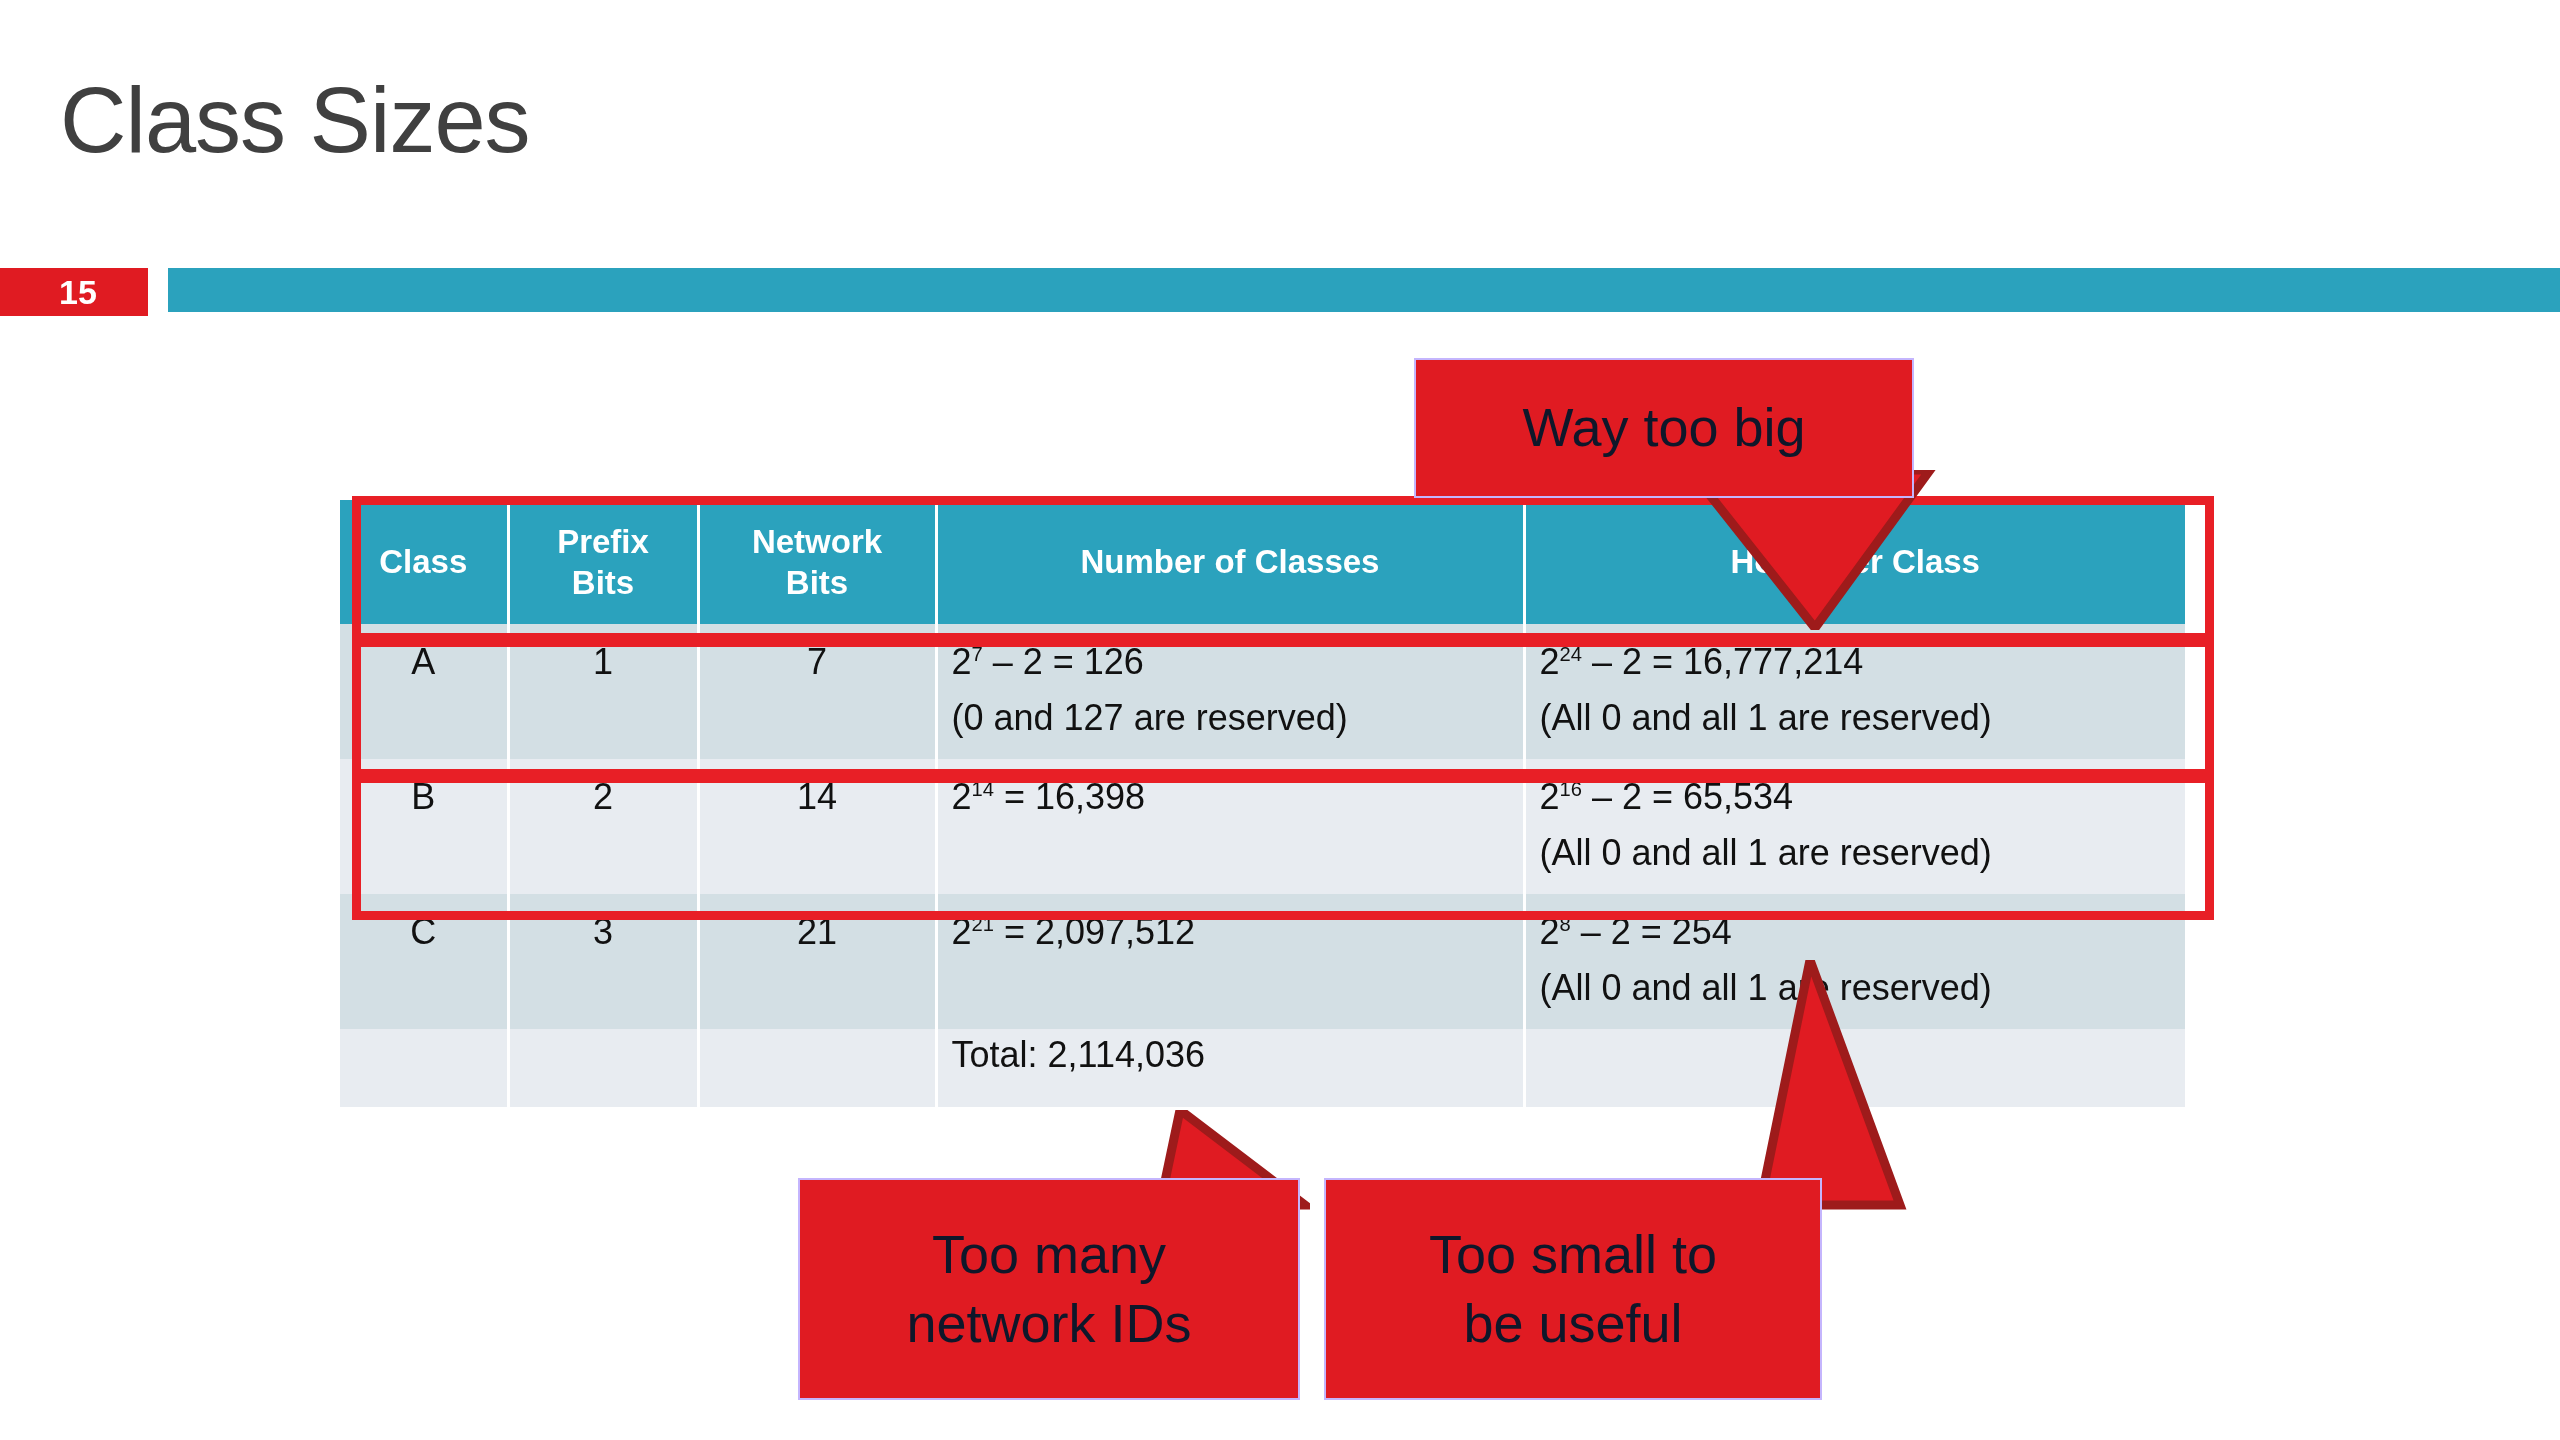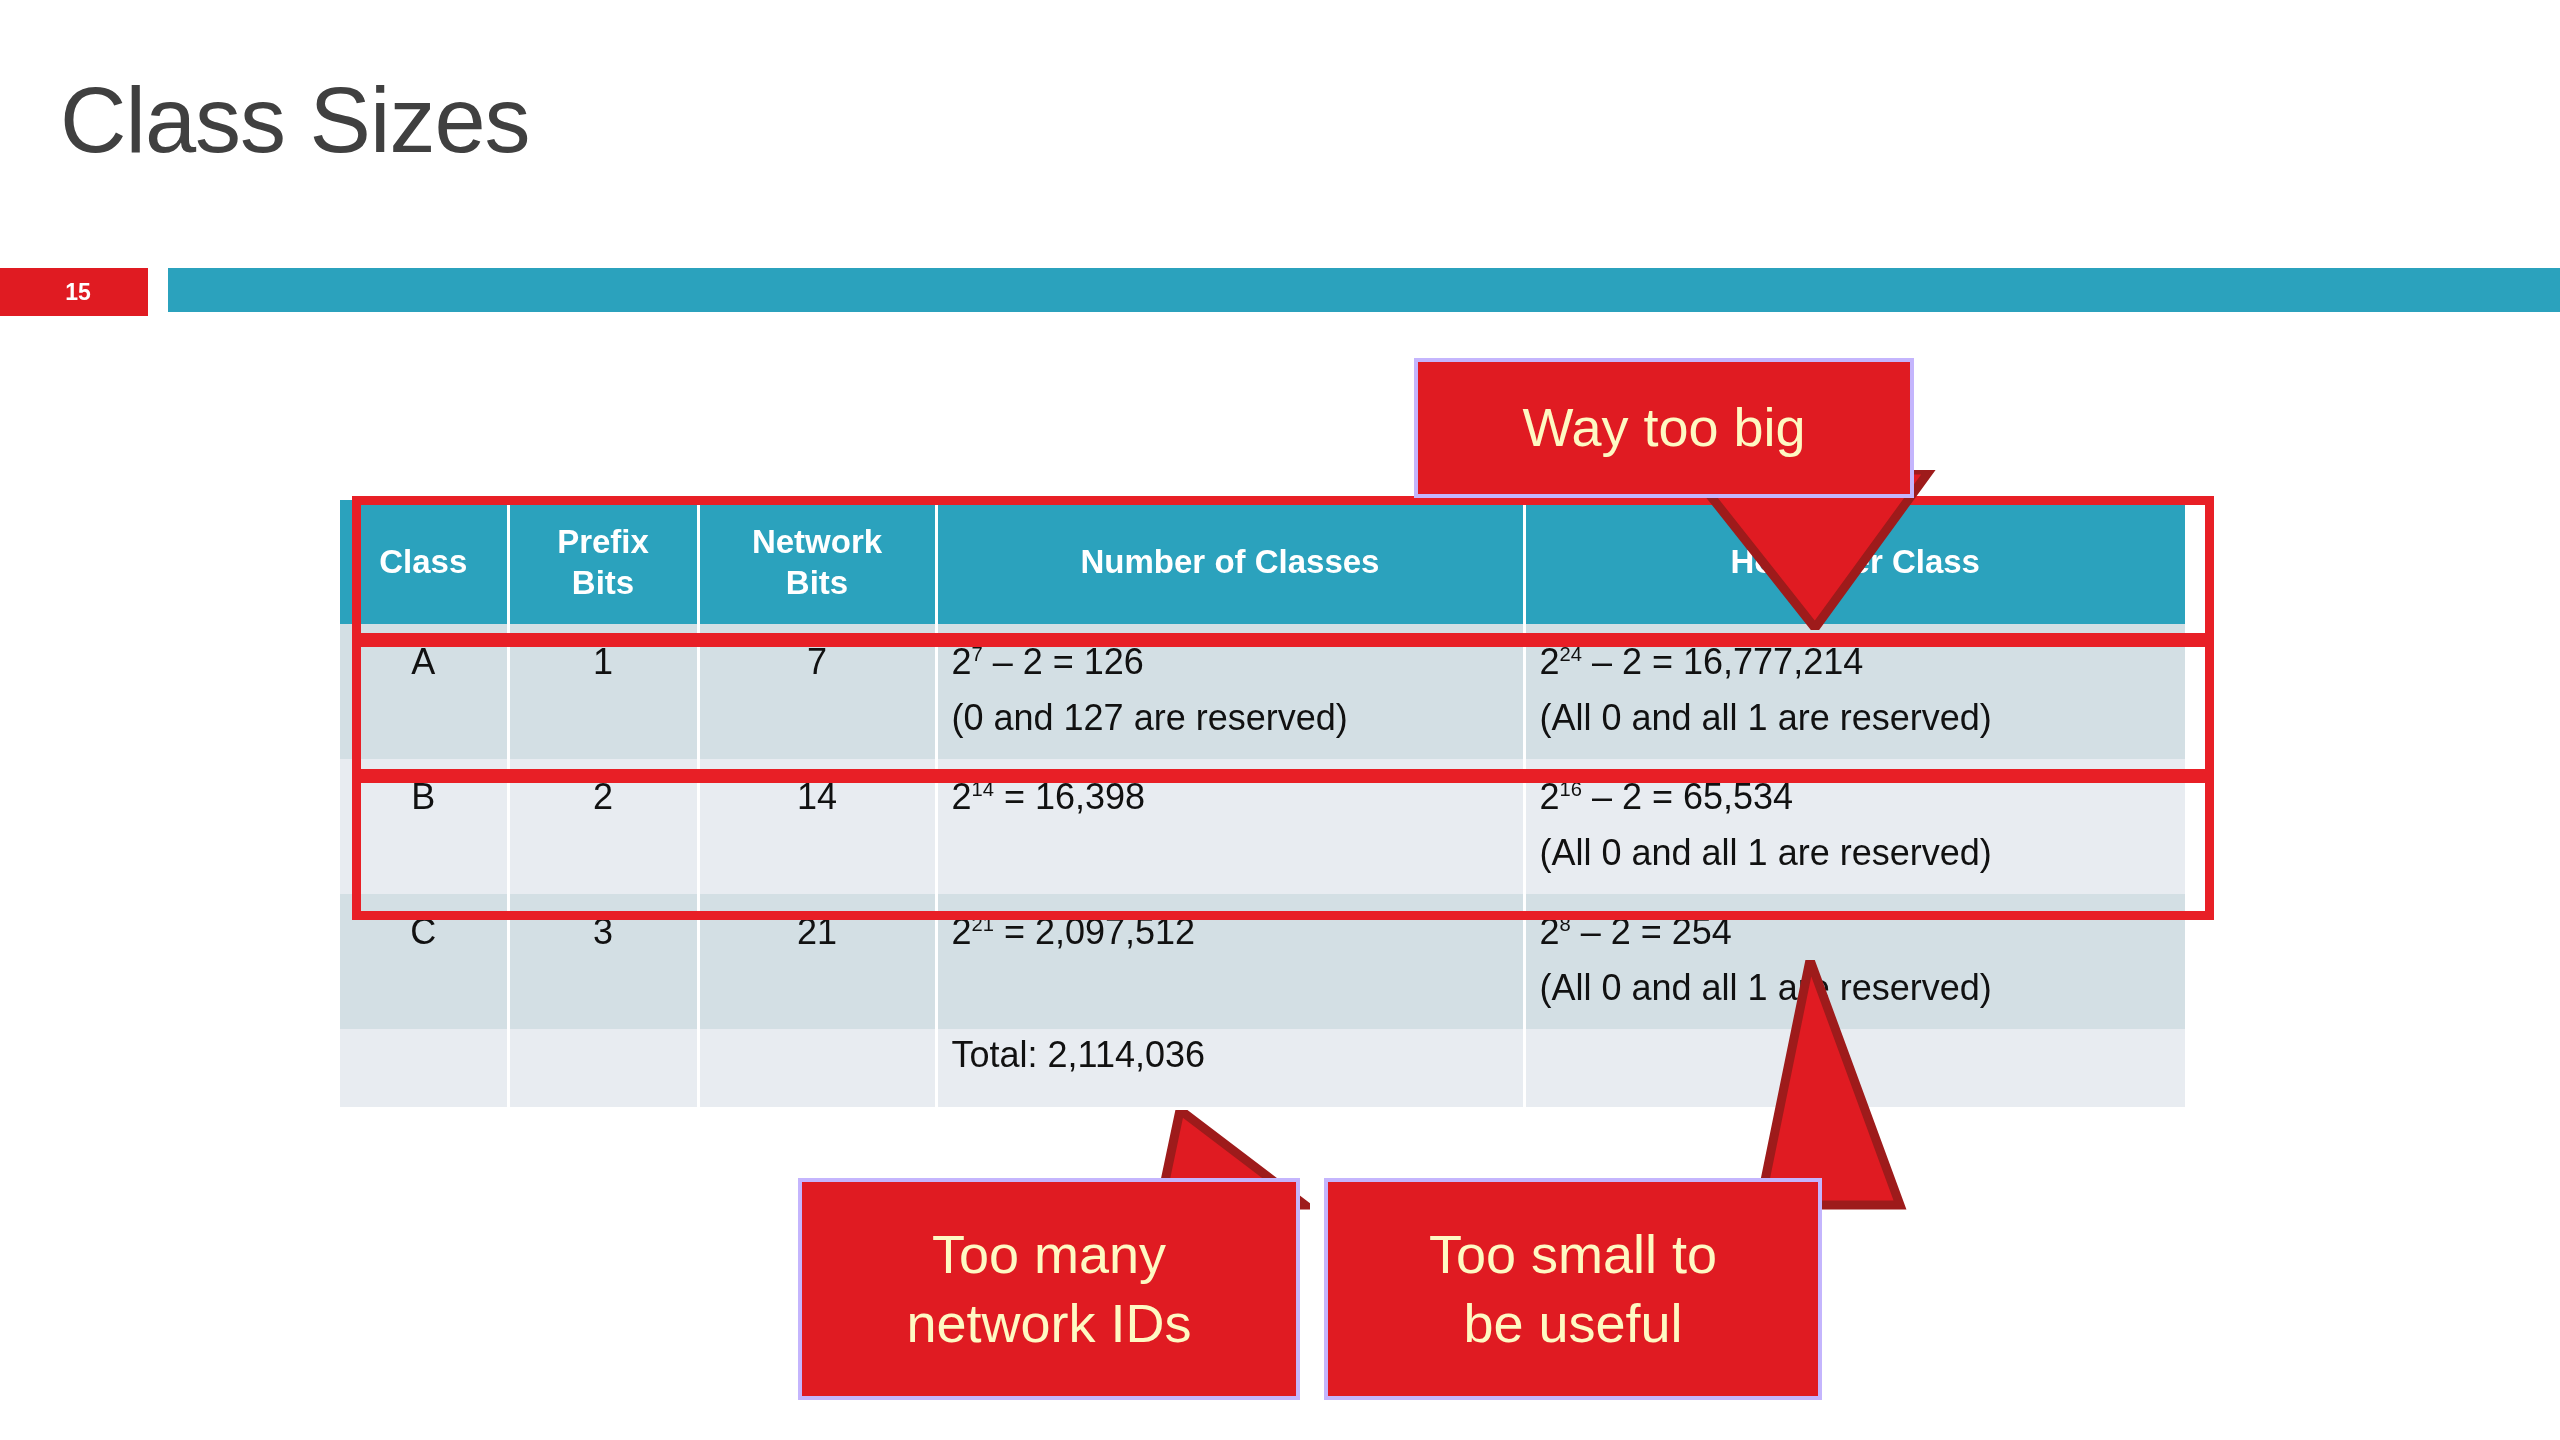--- a/index.html
+++ b/index.html
@@ -15,21 +15,21 @@
     position:absolute; left:60px; top:48px;
     font-size:92px; font-weight:300; letter-spacing:-1px;
     color:#404040; white-space:nowrap;margin-top:20px;
   }
 
   
   #accent-bar-wrap{ position:absolute; left:0; top:268px; width:2560px; height:48px; }
   #slide-number-badge{
     position:absolute; left:0; top:0; width:148px; height:48px;
     background:#e01b22;
-    color:#ffffff; font-size:23px; font-weight:bold;
+    color:#ffffff; font-size:34px; font-weight:bold;
     display:flex; align-items:center; justify-content:center;
     box-sizing:border-box; padding-left:8px;
   }
   #accent-bar{
     position:absolute; left:168px; top:0; right:0; height:44px;
     background:#2ba2bd;
   }
 
   
   #class-table{
@@ -78,22 +78,22 @@
     pointer-events:none; box-sizing:border-box;
   }
   #hl-row-a{ left:352px; top:496px; width:1862px; height:146px; }
   #hl-row-b{ left:352px; top:638px; width:1862px; height:140px; }
   #hl-row-c{ left:352px; top:774px; width:1862px; height:146px; }
 
   
   .callout{
     position:absolute;
     background:#e01b22;
-    border:4px solid #c4b5fd;
-    color:#fef9c3;
+    border:2px solid #c4b5fd;
+    color:#0f172a;
     display:flex; align-items:center; justify-content:center;
     text-align:center;
     font-size:54px; font-weight:400; line-height:1.28;
     box-sizing:border-box;
     white-space:pre-line;
   }
   #callout-way-too-big{ left:1414px; top:358px; width:500px; height:140px; }
   #callout-too-many  { left:798px;  top:1178px; width:502px; height:222px; }
   #callout-too-small { left:1324px; top:1178px; width:498px; height:222px; }
 

